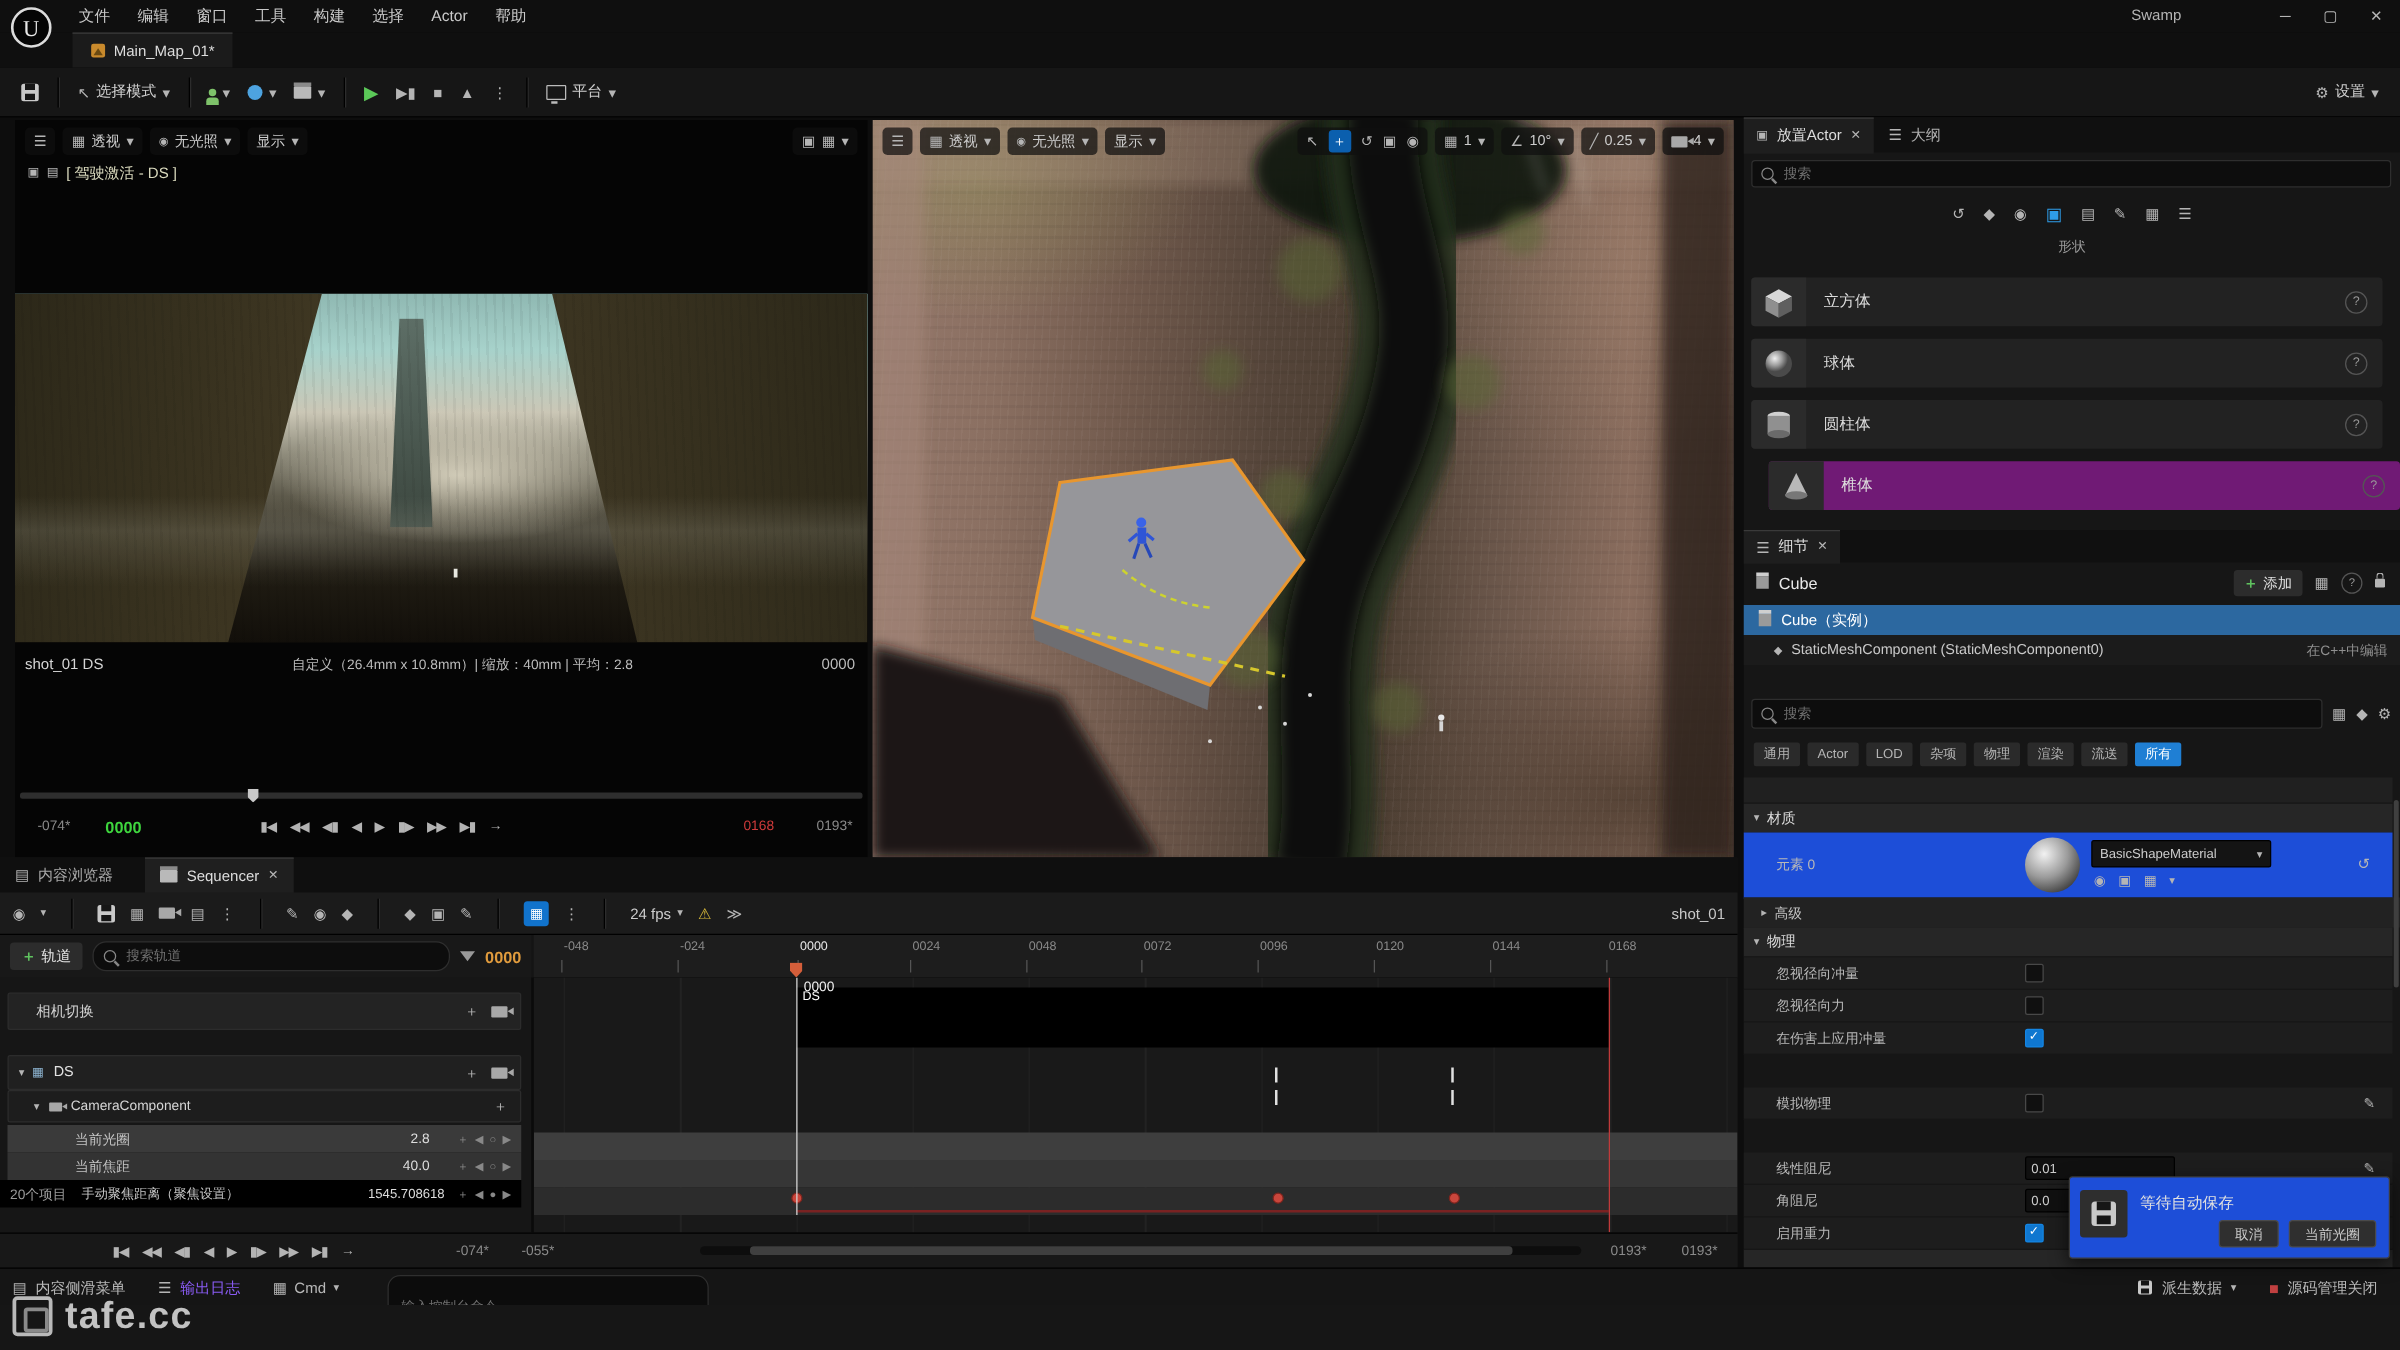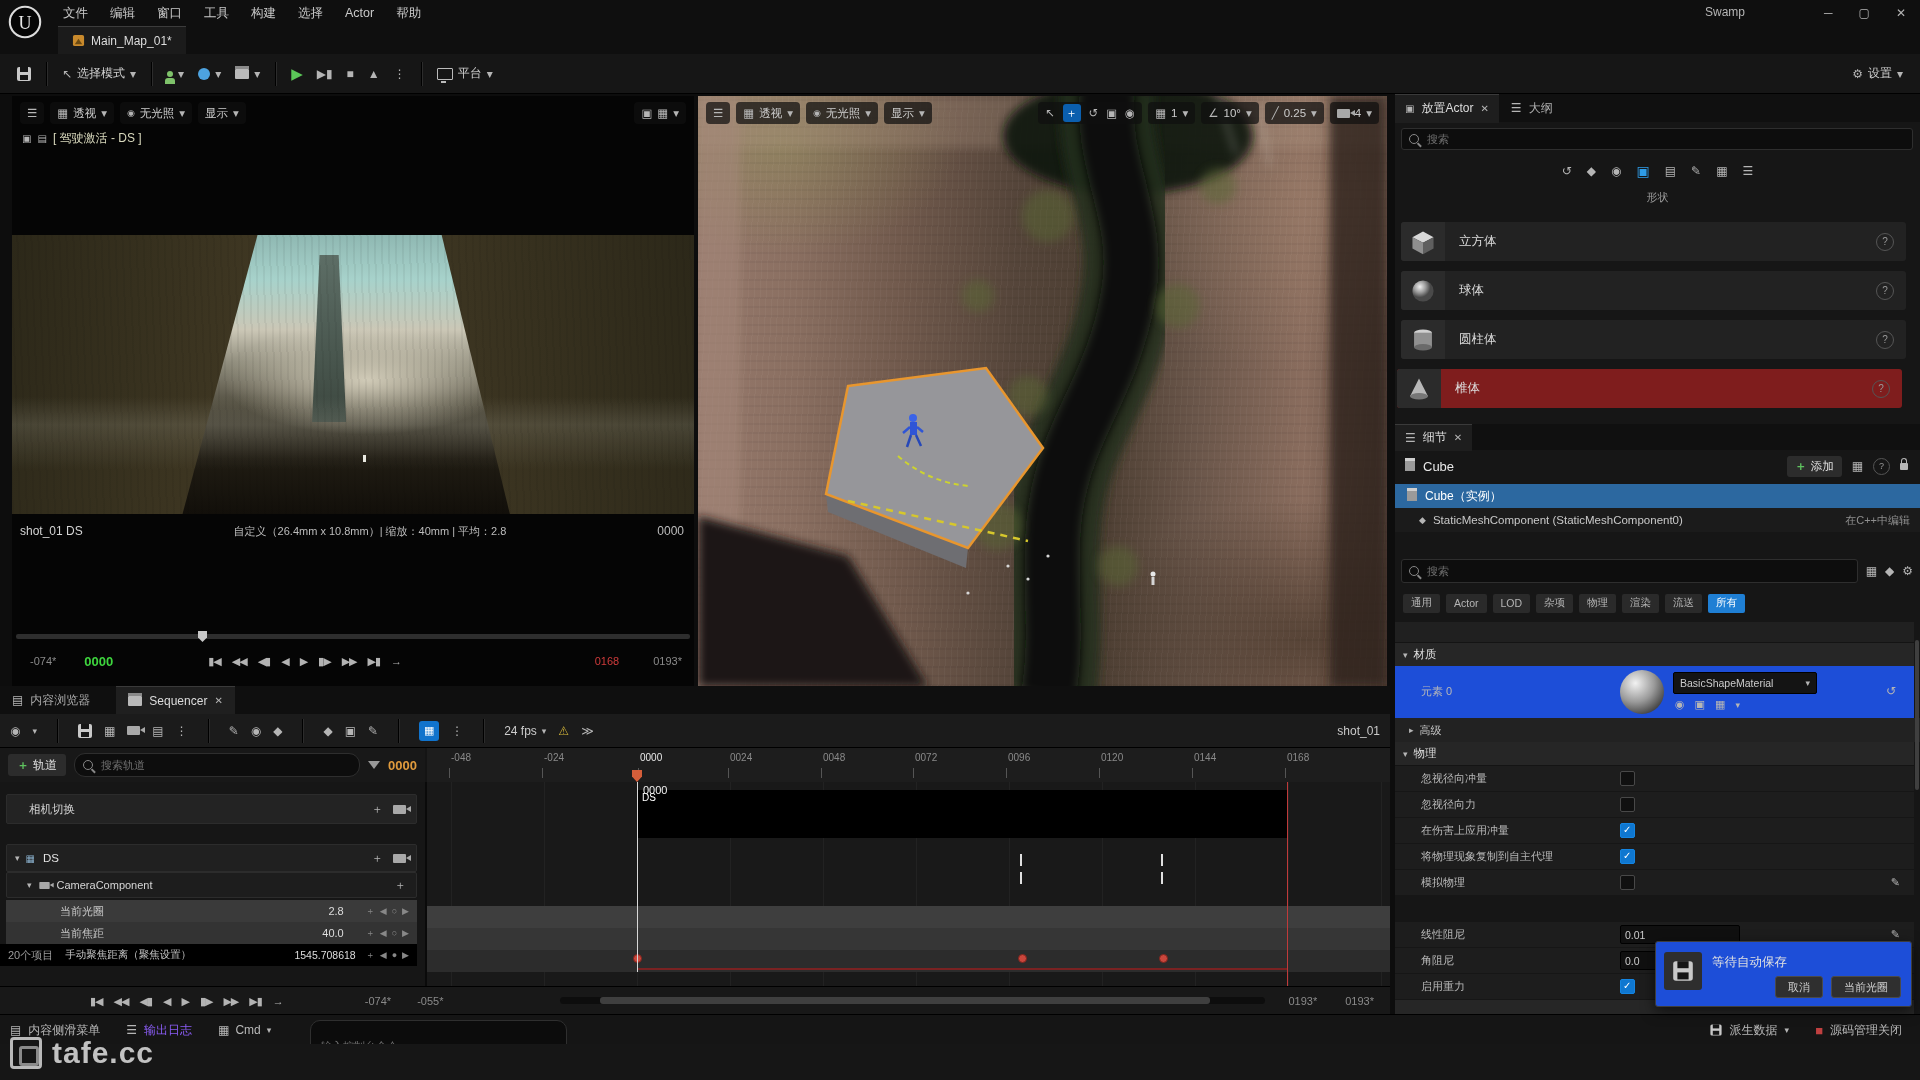--- a/index.html
+++ b/index.html
@@ -412,21 +412,21 @@
           <svg width="26" height="26" viewBox="0 0 32 32">
             <ellipse cx="16" cy="7" rx="11" ry="4" fill="#d0d0d0"></ellipse>
             <rect x="5" y="7" width="22" height="18" fill="#909090"></rect>
             <ellipse cx="16" cy="25" rx="11" ry="4" fill="#6a6a6a"></ellipse>
           </svg>
         </div>
       <span style="margin-left:14px;color:#ddd;font-size:12.5px">圆柱体</span>
       <div style="flex:1"></div>
       <span class="ic" style="width:16px;height:16px;border:1px solid #555;border-radius:50%;font-size:10px;margin-right:12px;color:#999">?</span>
     </div>
-    <div class="abs row" style="left:2px;top:275px;width:505px;height:39px;background:#7f1d1d;border-radius:3px">
+    <div class="abs row" style="left:20px;top:275px;width:505px;height:39px;background:#701a75;border-radius:3px">
       <div class="ic" style="width:44px;height:39px;background:#2b2b2b;border-radius:3px 0 0 3px">
           <svg width="26" height="26" viewBox="0 0 32 32">
             <polygon points="16,3 27,25 5,25" fill="#b8b8b8"></polygon>
             <ellipse cx="16" cy="25" rx="11" ry="4" fill="#777"></ellipse>
           </svg>
         </div>
       <span style="margin-left:14px;color:#ddd;font-size:12.5px">椎体</span>
       <div style="flex:1"></div>
       <span class="ic" style="width:16px;height:16px;border:1px solid #555;border-radius:50%;font-size:10px;margin-right:12px;color:#999">?</span>
     </div>
@@ -516,26 +516,20 @@
         </div>
     </div>
     <div class="drow" style="top:672px">
       <span class="dlabel">忽视径向冲量</span>
       <div class="dctl">
           <span class="cb"></span>
         </div>
     </div>
     <div class="drow" style="top:724px">
       <span class="dlabel">在伤害上应用冲量</span>
-      <div class="dctl">
-          <span class="cb checked"></span>
-        </div>
-    </div>
-    <div class="drow" style="top:750px">
-      <span class="dlabel">将物理现象复制到自主代理</span>
       <div class="dctl">
           <span class="cb checked"></span>
         </div>
     </div>
     <div class="drow" style="top:776px">
       <span class="dlabel">模拟物理</span>
       <div class="dctl">
           <span class="cb"></span>
         </div>
       <span class="ic abs" style="right:14px;font-size:11px">✎</span>

